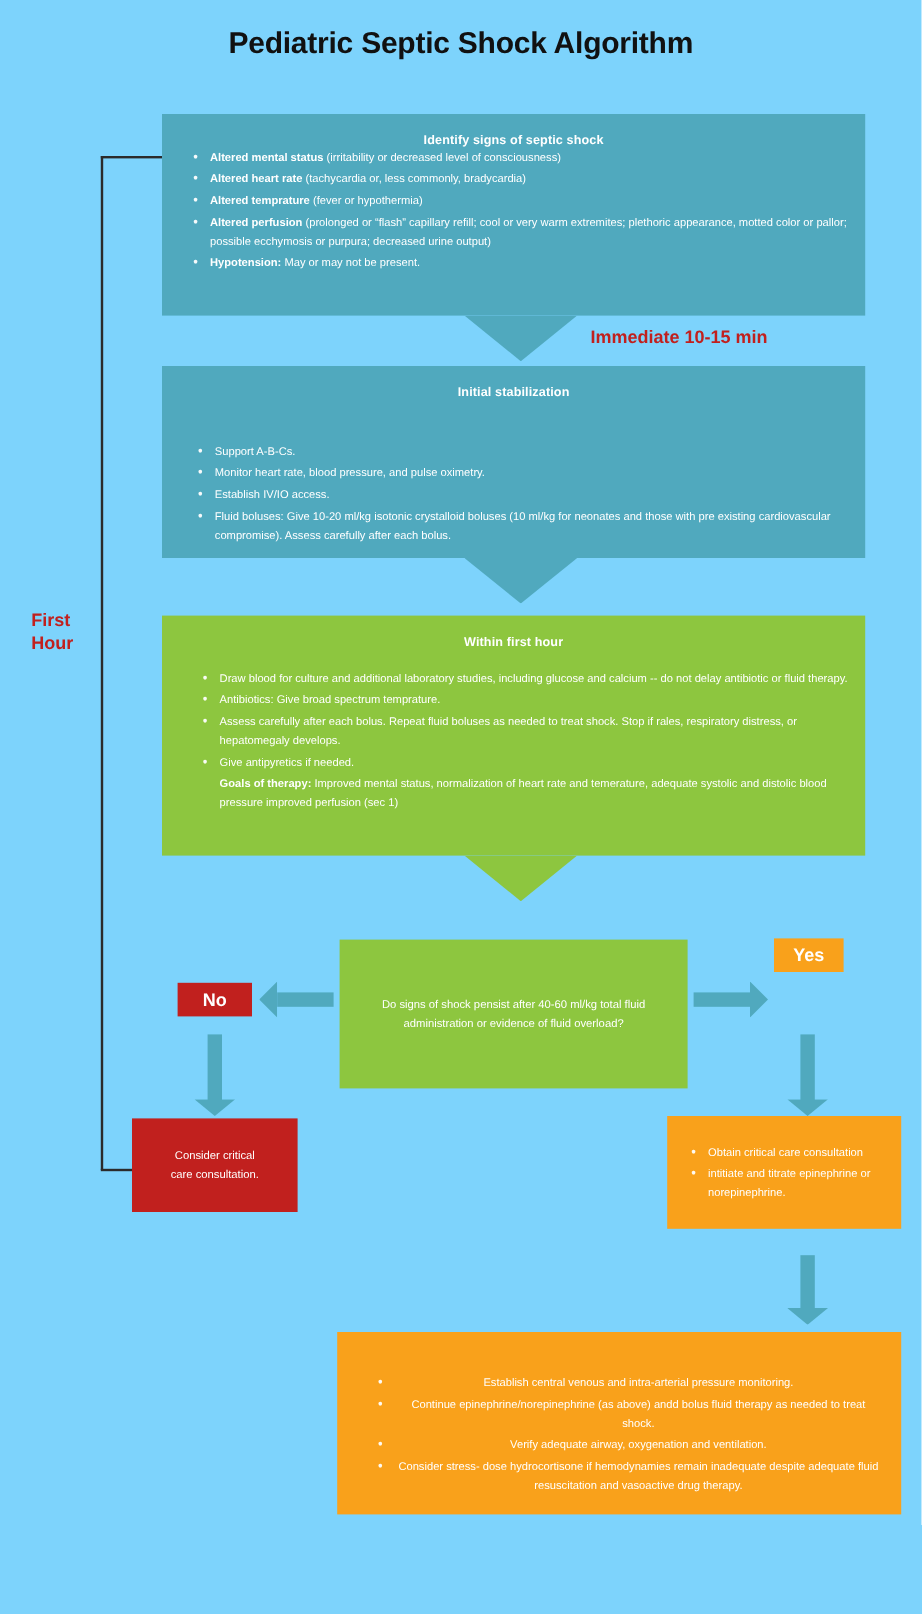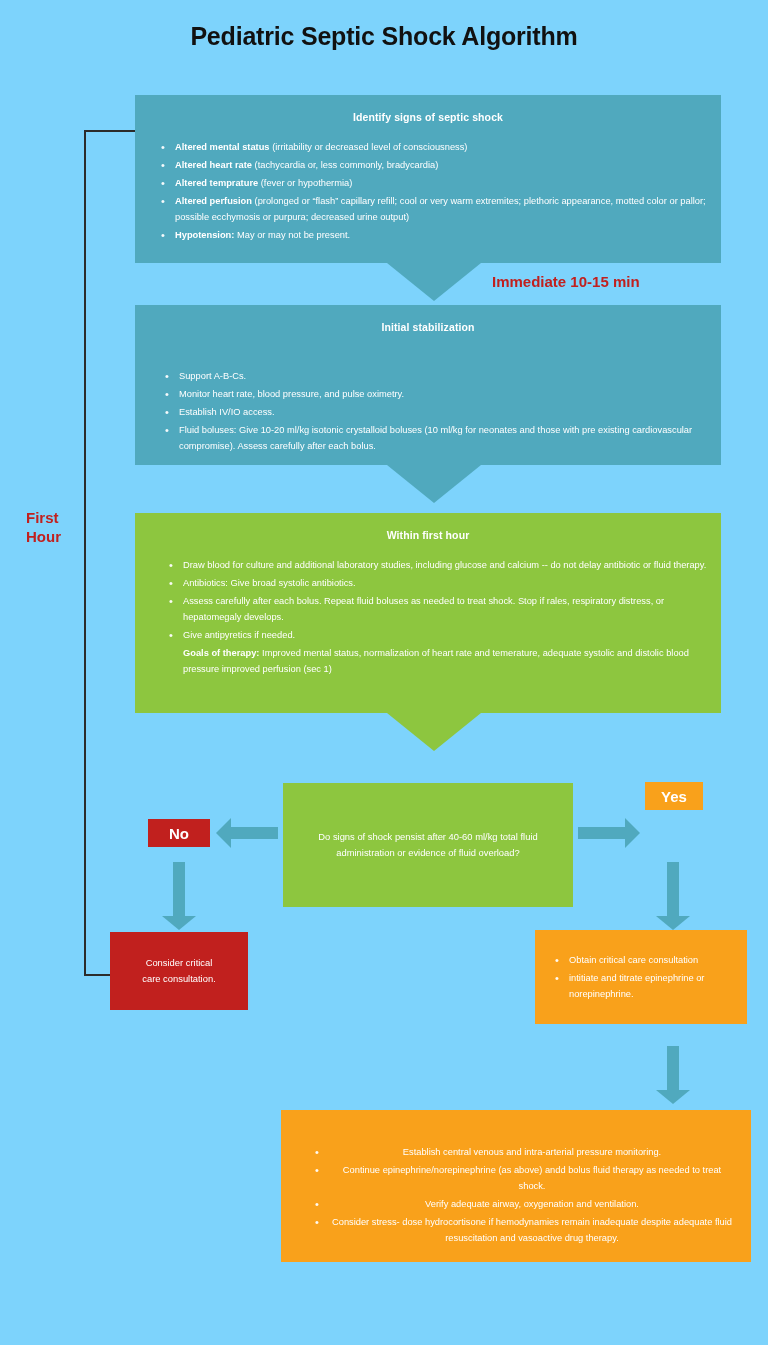--- a/index.html
+++ b/index.html
@@ -173,21 +173,21 @@
 <div class="page">
 
   <div class="title">Pediatric Septic Shock Algorithm</div>
 
   <div class="fb-line" style="left:84px; top:130px; width:54px; height:1.5px;"></div>
   <div class="fb-line" style="left:84px; top:130px; width:1.5px; height:845px;"></div>
   <div class="fb-line" style="left:84px; top:974px; width:27px; height:1.5px;"></div>
 
   <div class="box teal" style="left:135px; top:95px; width:586px; height:168px;">
     <div class="box-heading">Identify signs of septic shock</div>
-    <ul class="bullets" style="margin-top:16px; padding-right:10px; padding-left:22px;">
+    <ul class="bullets" style="padding-right:10px; padding-left:22px;">
       <li><b>Altered mental status</b> (irritability or decreased level of consciousness)</li>
       <li><b>Altered heart rate</b> (tachycardia or, less commonly, bradycardia)</li>
       <li><b>Altered temprature</b> (fever or hypothermia)</li>
       <li><b>Altered perfusion</b> (prolonged or “flash” capillary refill; cool or very warm extremites; plethoric appearance, motted color or pallor; possible ecchymosis or purpura; decreased urine output)</li>
       <li><b>Hypotension:</b> May or may not be present.</li>
     </ul>
   </div>
 
   <div class="chevron teal" style="left:387px; top:263px;"></div>
 
@@ -207,21 +207,21 @@
 
   <div class="annot annot-firsthour" style="left:26px; top:508px;">
     <div>First</div>
     <div>Hour</div>
   </div>
 
   <div class="box green" style="left:135px; top:513px; width:586px; height:200px;">
     <div class="box-heading">Within first hour</div>
     <ul class="bullets" style="margin-top:16px; padding-right:12px; padding-left:30px;">
       <li>Draw blood for culture and additional laboratory studies, including glucose and calcium -- do not delay antibiotic or fluid therapy.</li>
-      <li>Antibiotics: Give broad systolic antibiotics.</li>
+      <li>Antibiotics: Give broad spectrum temprature.</li>
       <li>Assess carefully after each bolus. Repeat fluid boluses as needed to treat shock. Stop if rales, respiratory distress, or hepatomegaly develops.</li>
       <li>Give antipyretics if needed.</li>
       <li class="nobullet"><b>Goals of therapy:</b> Improved mental status, normalization of heart rate and temerature, adequate systolic and distolic blood pressure improved perfusion (sec 1)</li>
     </ul>
   </div>
 
   <div class="chevron green" style="left:387px; top:713px;"></div>
 
   <div class="box green" style="left:283px; top:783px; width:290px; height:124px;">
     <div class="vcenter">
@@ -259,21 +259,21 @@
 
   <div class="box red" style="left:110px; top:932px; width:138px; height:78px;">
     <div class="vcenter">
       <div class="plain-text" style="padding:0 10px;">
         <div>Consider critical</div>
         <div>care consultation.</div>
       </div>
     </div>
   </div>
 
-  <div class="box orange" style="left:535px; top:930px; width:212px; height:94px;">
+  <div class="box orange" style="left:556px; top:930px; width:195px; height:94px;">
     <ul class="bullets" style="margin-top:22px; padding-left:16px; padding-right:10px;">
       <li>Obtain critical care consultation</li>
       <li>intitiate and titrate epinephrine or norepinephrine.</li>
     </ul>
   </div>
 
   <div class="arrow-down" style="left:656px; top:1046px; height:58px;">
     <div class="shaft"></div>
     <div class="head"></div>
   </div>

